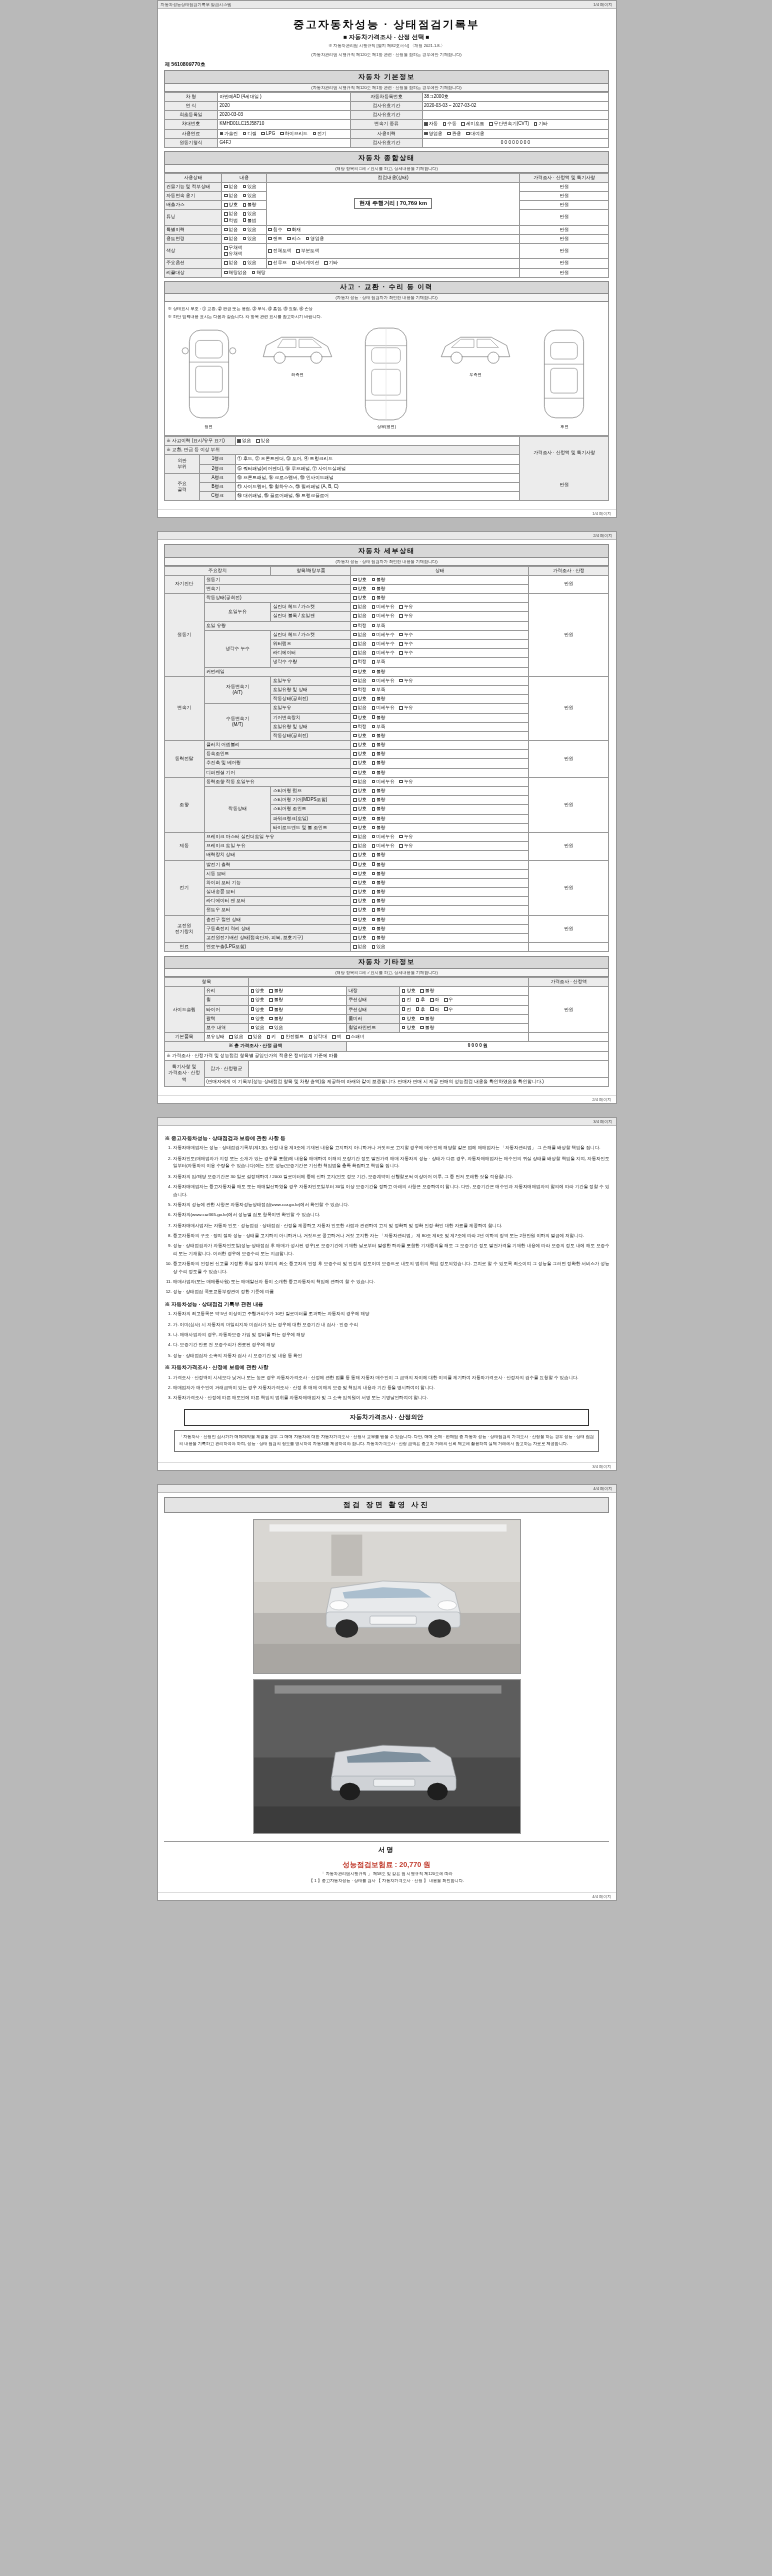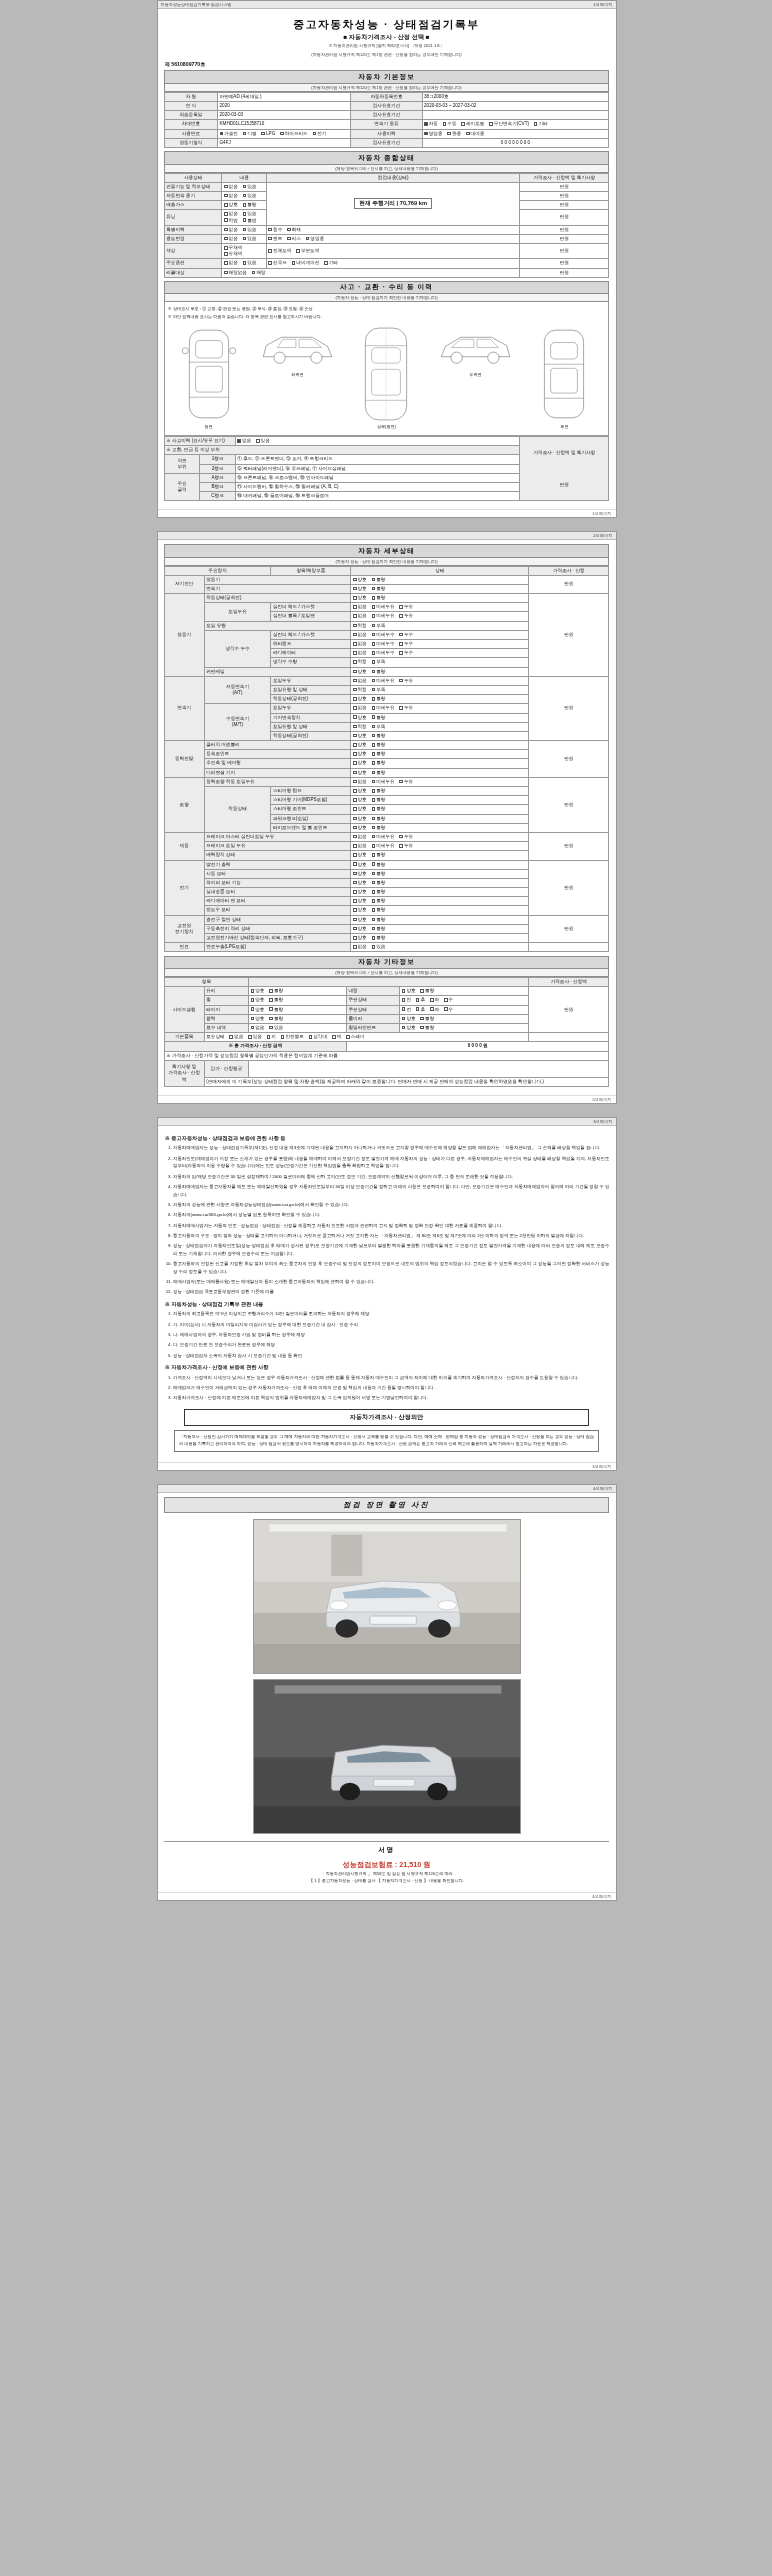--- a/index.html
+++ b/index.html
@@ -173,21 +173,20 @@
   }
   .photo-title {
     text-align:center;
     font-size:7.2px;
     font-weight:bold;
     background:#e4e4e4;
     border:0.5px solid #8d8d8d;
     padding:2.1px 0;
     letter-spacing:2.1px;
     margin-bottom:5.2px;
-    font-style:italic;
   }
   .photos { display:flex; flex-direction:column; align-items:center; gap:5.2px; }
   .photo {
     width:268px; height:155px;
     border:0.5px solid #999;
     position:relative;
     overflow:hidden;
   }
   .sign-row {
     margin-top:7.2px;
@@ -1096,19 +1095,19 @@
             <ellipse cx="186" cy="216" rx="20" ry="17" fill="#1e1e1e"></ellipse>
             <ellipse cx="356" cy="216" rx="20" ry="17" fill="#1e1e1e"></ellipse>
             <rect x="232" y="192" width="80" height="14" rx="3" fill="#eceef0" stroke="#9aa0a6"></rect>
           </g>
           <rect x="0" y="245" width="518" height="53" fill="#3c3c3c"></rect>
         </svg>
       </div>
     </div>
 
     <div class="sign-row">서명</div>
-    <div class="fee-line">성능점검보험료 : 21,510 원</div>
+    <div class="fee-line">성능점검보험료 : 20,770 원</div>
     <div class="fee-foot">「 자동차관리법시행규칙 」 제58조 및 같은 법 시행규칙 제120조에 따라</div>
     <div class="fee-foot">【 1 】중고자동차성능 · 상태를 검사 【 자동차가격조사 · 산정 】 내용을 확인합니다.</div>
   </div>
   <div class="page-foot">4/4 페이지</div>
 </div>
 
 
 </body></html>

